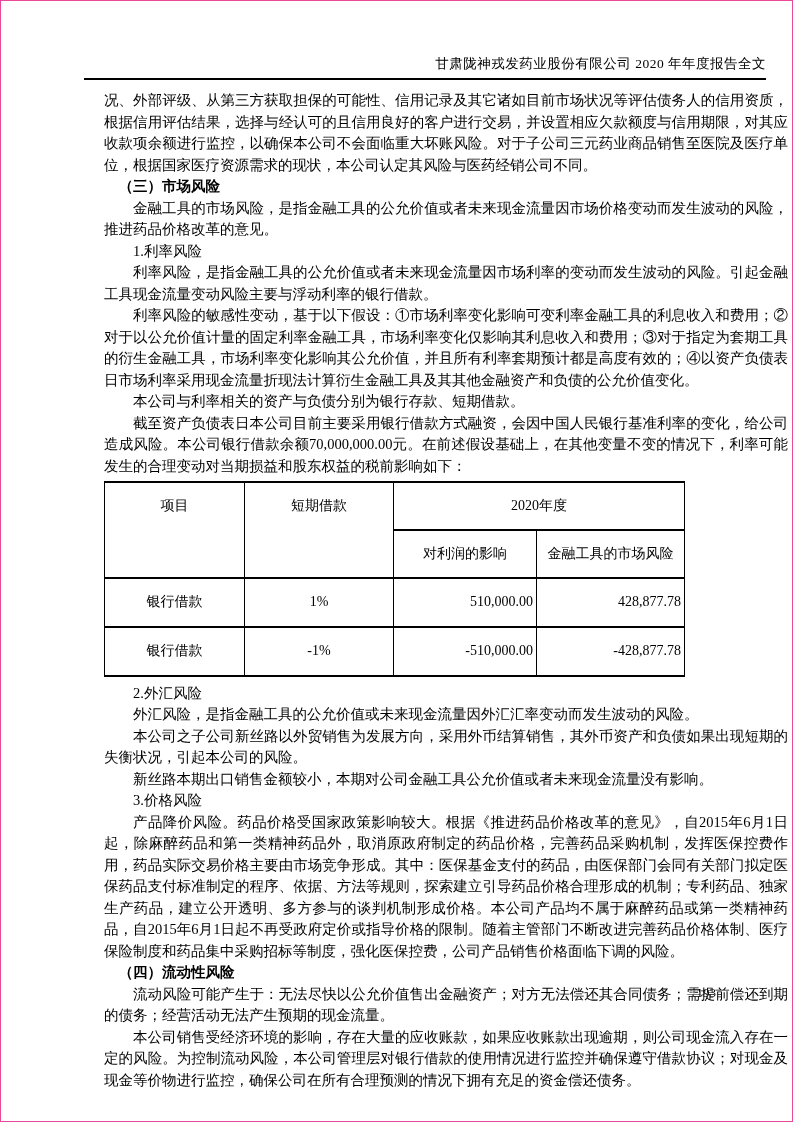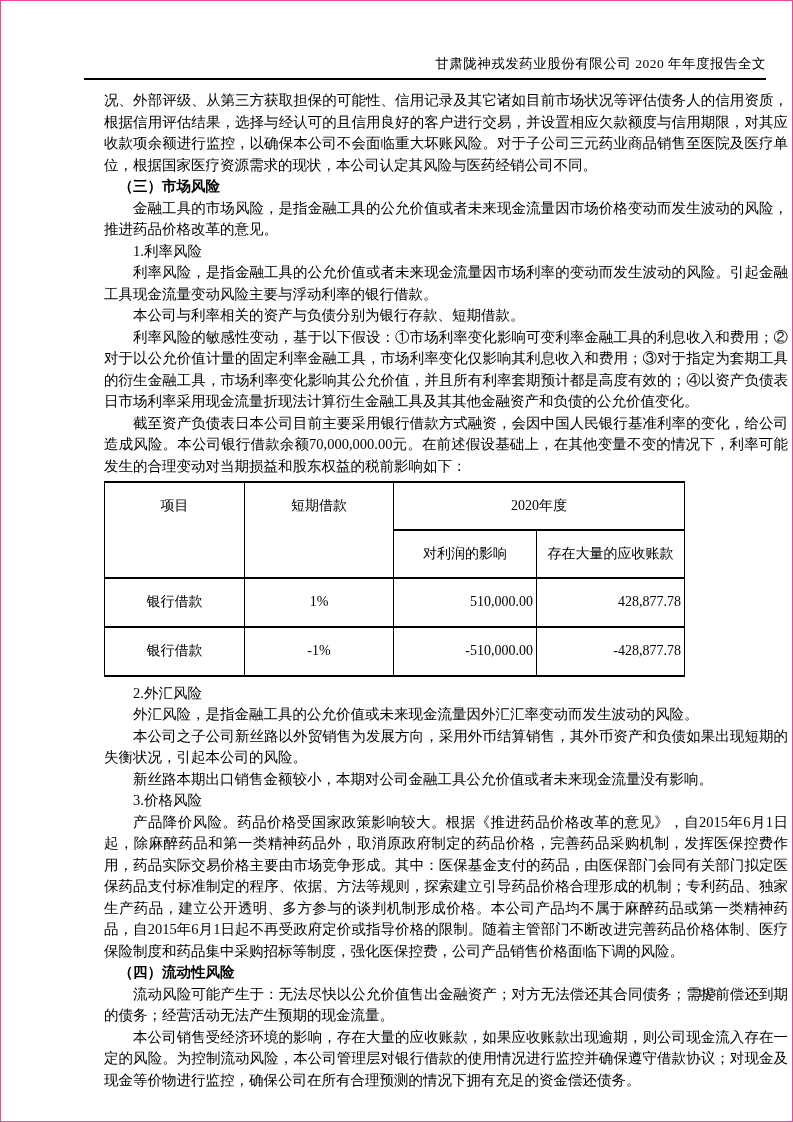--- a/index.html
+++ b/index.html
@@ -74,40 +74,40 @@
   <div class="header-rule"></div>
 
   <div class="content">
     <p>况、外部评级、从第三方获取担保的可能性、信用记录及其它诸如目前市场状况等评估债务人的信用资质，根据信用评估结果，选择与经认可的且信用良好的客户进行交易，并设置相应欠款额度与信用期限，对其应收款项余额进行监控，以确保本公司不会面临重大坏账风险。对于子公司三元药业商品销售至医院及医疗单位，根据国家医疗资源需求的现状，本公司认定其风险与医药经销公司不同。</p>
 
     <p class="h-bold">（三）市场风险</p>
     <p class="indent">金融工具的市场风险，是指金融工具的公允价值或者未来现金流量因市场价格变动而发生波动的风险，推进药品价格改革的意见。</p>
 
     <p class="indent">1.利率风险</p>
     <p class="indent">利率风险，是指金融工具的公允价值或者未来现金流量因市场利率的变动而发生波动的风险。引起金融工具现金流量变动风险主要与浮动利率的银行借款。</p>
+    <p class="indent">利率风险的敏感性变动，基于以下假设：①市场利率变化影响可变利率金融工具的利息收入和费用；②对于以公允价值计量的固定利率金融工具，市场利率变化仅影响其利息收入和费用；③对于指定为套期工具的衍生金融工具，市场利率变化影响其公允价值，并且所有利率套期预计都是高度有效的；④以资产负债表日市场利率采用现金流量折现法计算衍生金融工具及其其他金融资产和负债的公允价值变化。</p>
     <p class="indent">本公司与利率相关的资产与负债分别为银行存款、短期借款。</p>
-    <p class="indent">利率风险的敏感性变动，基于以下假设：①市场利率变化影响可变利率金融工具的利息收入和费用；②对于以公允价值计量的固定利率金融工具，市场利率变化仅影响其利息收入和费用；③对于指定为套期工具的衍生金融工具，市场利率变化影响其公允价值，并且所有利率套期预计都是高度有效的；④以资产负债表日市场利率采用现金流量折现法计算衍生金融工具及其其他金融资产和负债的公允价值变化。</p>
     <p class="indent">截至资产负债表日本公司目前主要采用银行借款方式融资，会因中国人民银行基准利率的变化，给公司造成风险。本公司银行借款余额70,000,000.00元。在前述假设基础上，在其他变量不变的情况下，利率可能发生的合理变动对当期损益和股东权益的税前影响如下：</p>
 
     <table class="sens-table">
       <colgroup>
         <col style="width:140px">
           <col style="width:149px">
           <col style="width:143px">
           <col style="width:148px">
       </colgroup>
       <tbody>
         <tr class="hr1">
           <td class="th" rowspan="2">项目</td>
           <td class="th" rowspan="2">短期借款</td>
           <td class="th" colspan="2">2020年度</td>
         </tr>
         <tr class="hr2">
           <td class="th">对利润的影响</td>
-          <td class="th">存在大量的应收账款</td>
+          <td class="th">金融工具的市场风险</td>
         </tr>
         <tr class="dr">
           <td class="cell-item">银行借款</td>
           <td class="cell-center">1%</td>
           <td class="cell-num">510,000.00</td>
           <td class="cell-num">428,877.78</td>
         </tr>
         <tr class="dr">
           <td class="cell-item">银行借款</td>
           <td class="cell-center">-1%</td>

